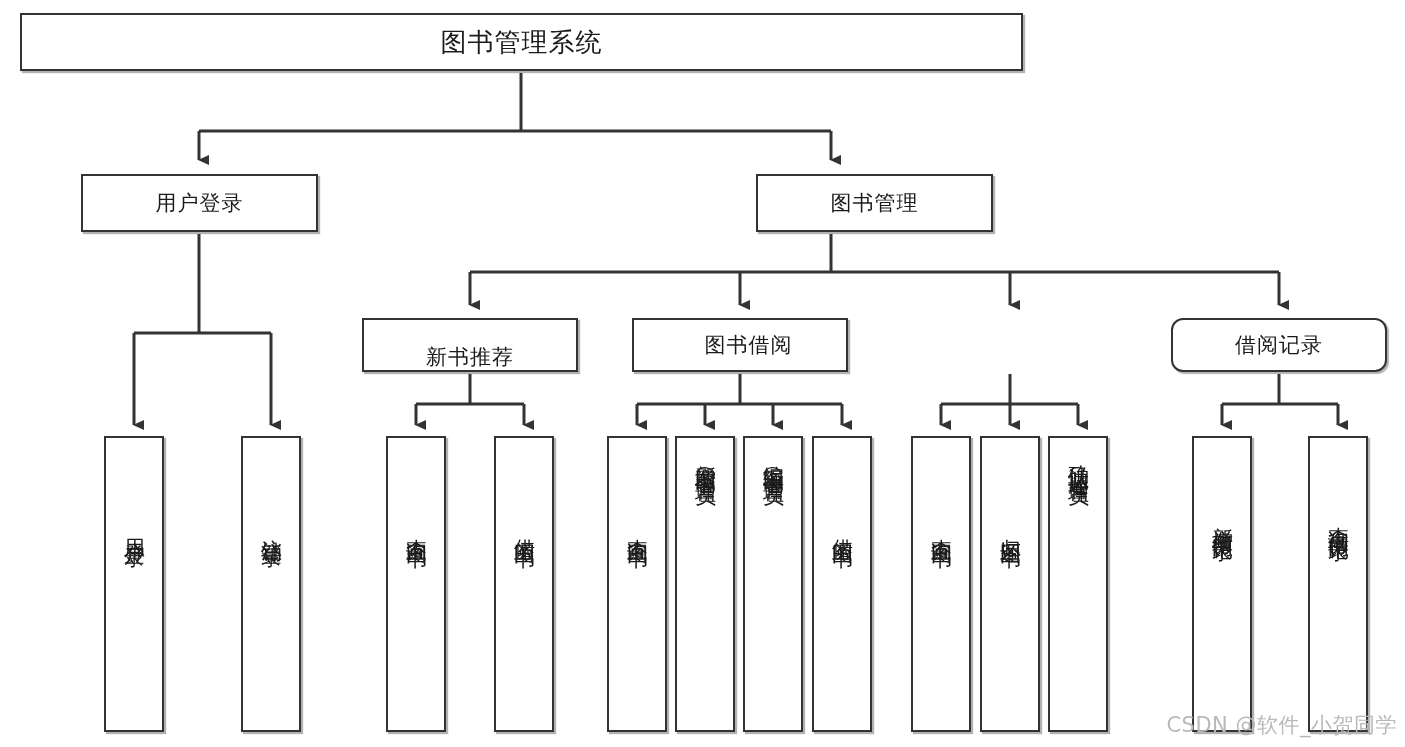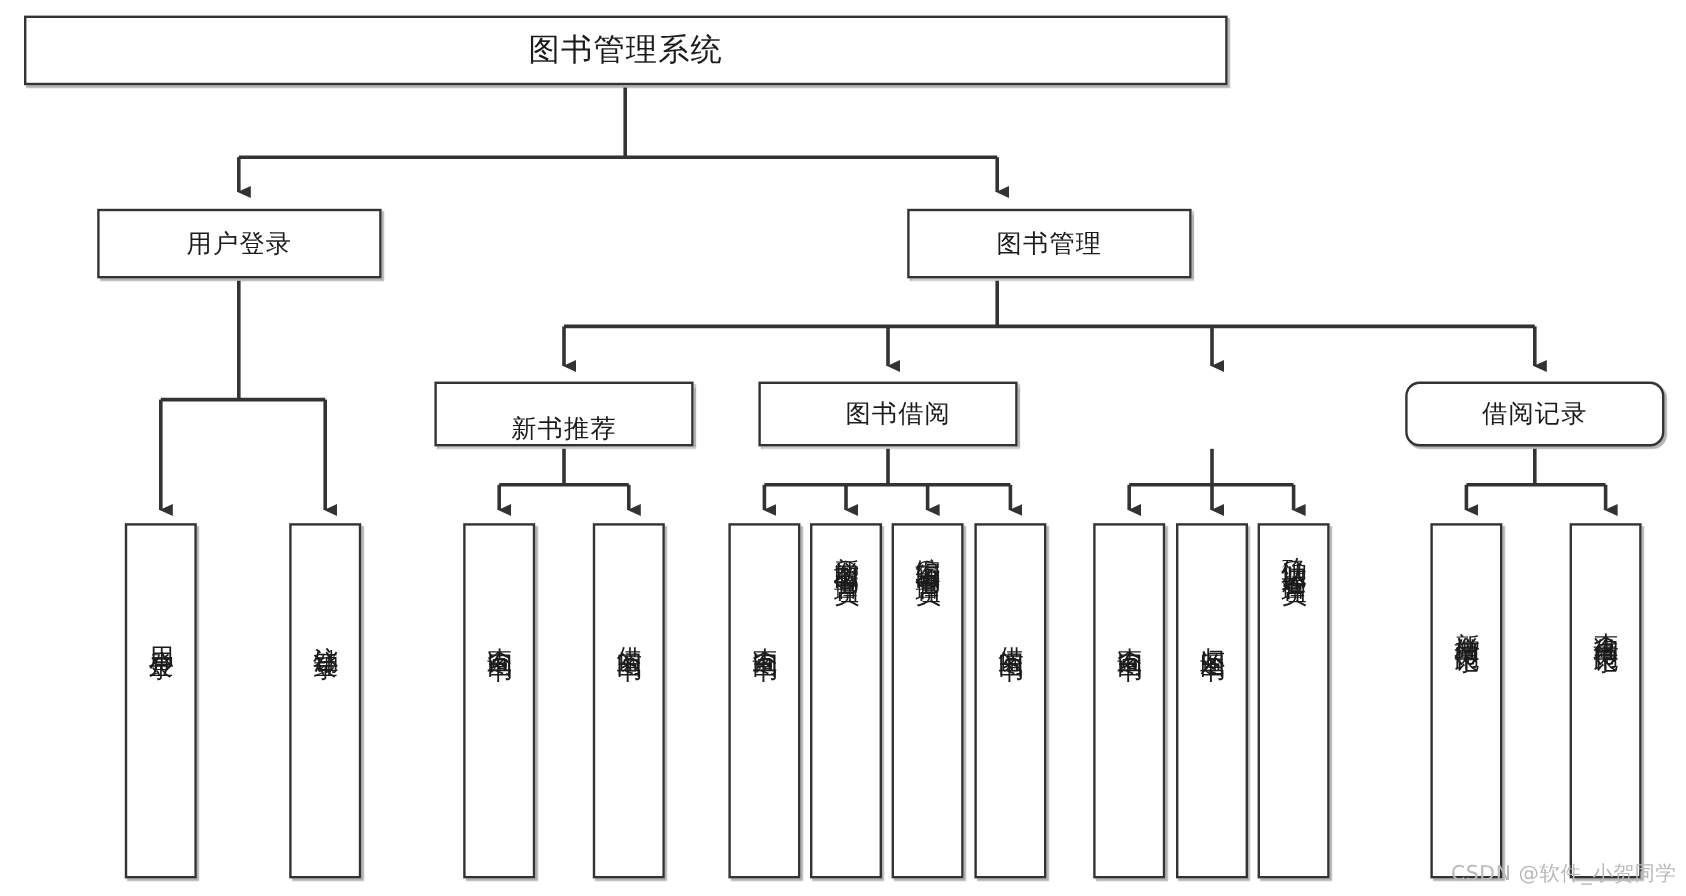--- a/index.html
+++ b/index.html
@@ -73,21 +73,21 @@
   .node.v.midshort .label {
     margin-top: 72px;
   }
   .node.v.top .label {
     margin-top: 10px;
   }
   .watermark {
     position: absolute;
     right: 8px;
     bottom: 8px;
-    font-size: 17px;
+    font-size: 21px;
     color: #b9b9b9;
     letter-spacing: 0.5px;
     white-space: nowrap;
     user-select: none;
   }
 </style>
 </head>
 <body>
 
 <div id="canvas">

